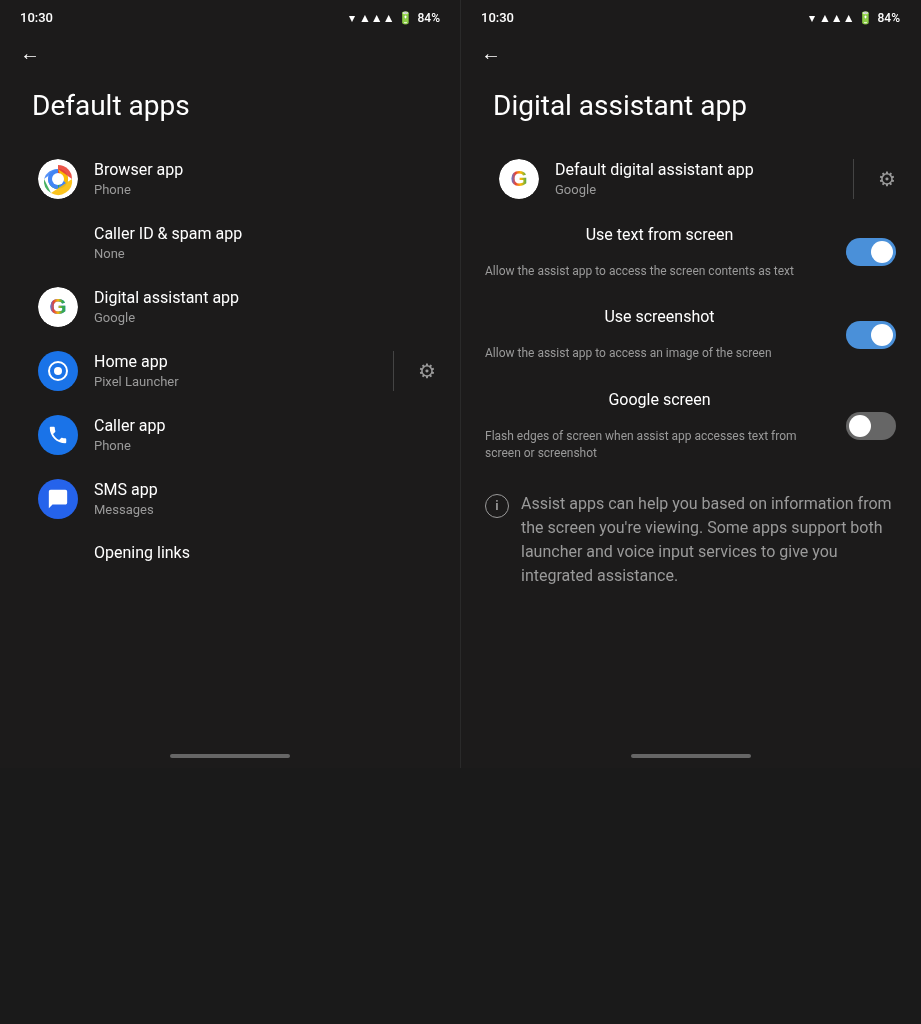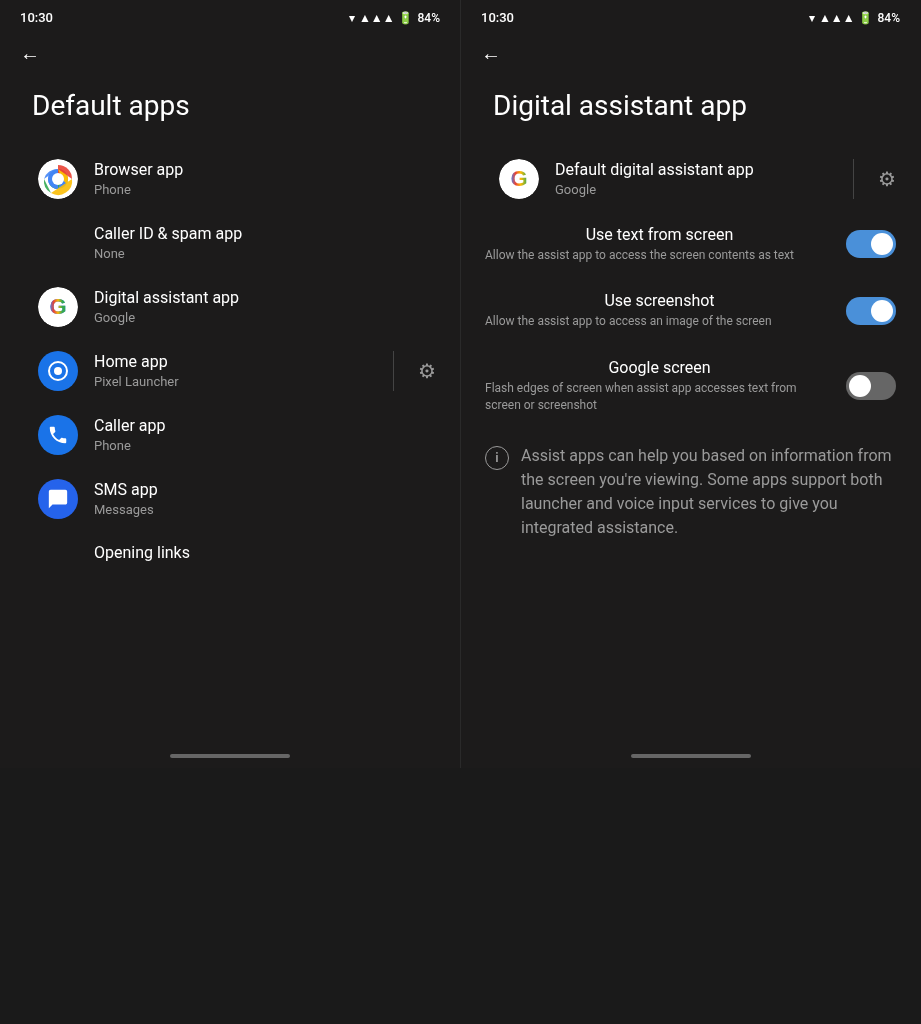--- a/index.html
+++ b/index.html
@@ -179,21 +179,21 @@
     .setting-title {
       color: #ffffff;
       font-size: 16px;
       font-weight: 400;
       text-align: center;
     }
 
     .setting-desc {
       color: #9a9a9a;
       font-size: 12px;
-      margin-top: 3px;
+      margin-top: 19px;
       line-height: 1.4;
     }
 
     
     .info-section {
       padding: 16px 24px;
       display: flex;
       gap: 12px;
       align-items: flex-start;
     }

